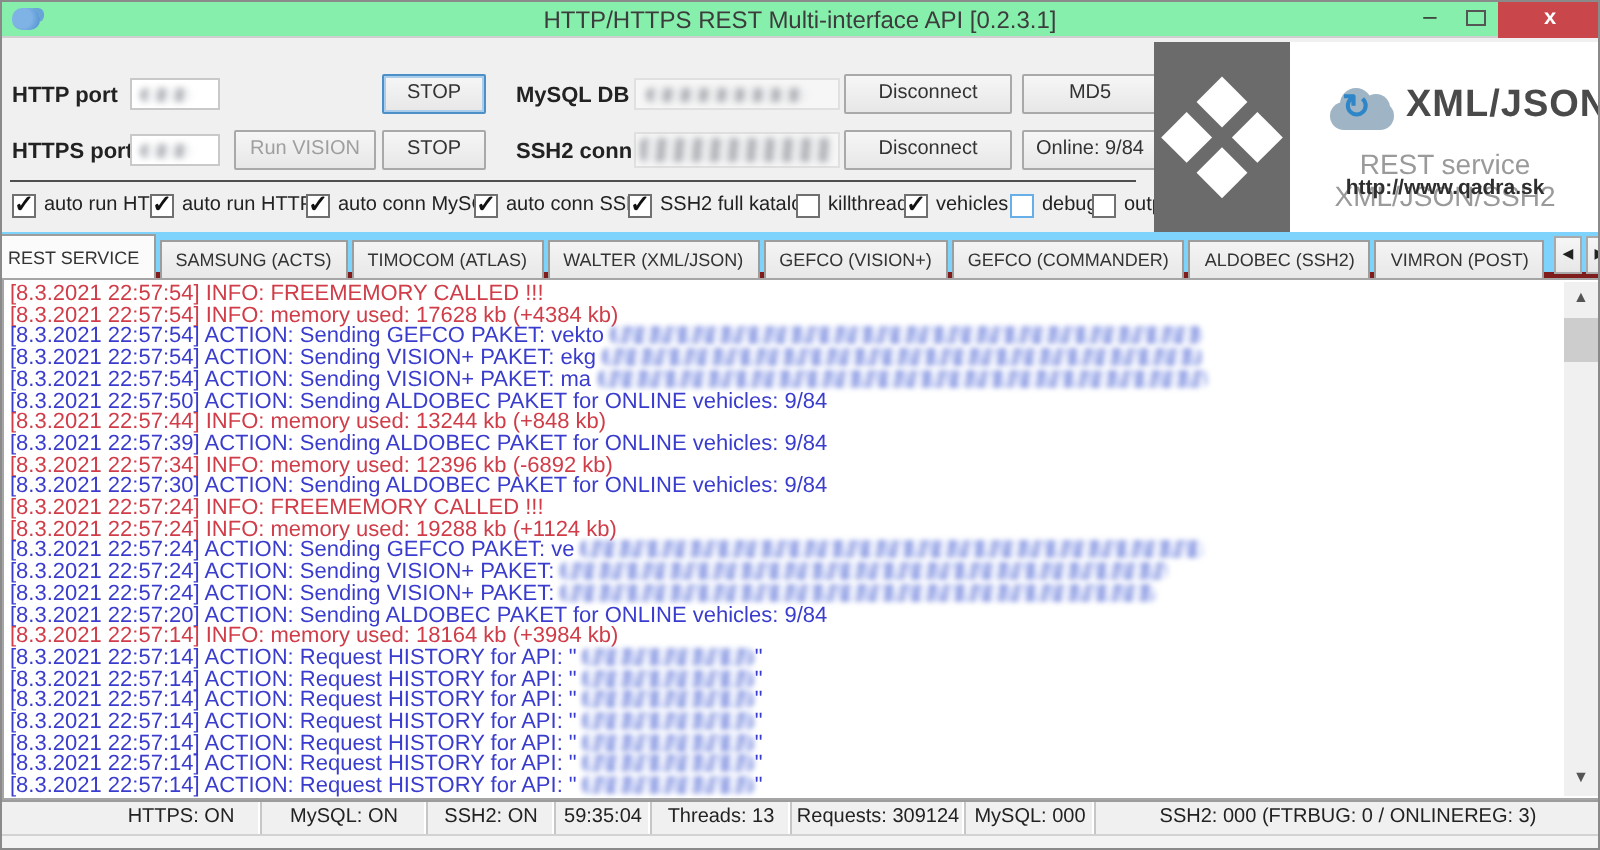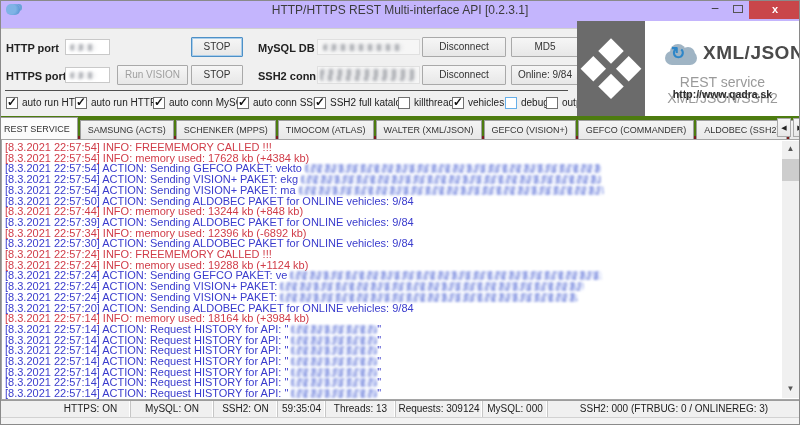--- a/index.html
+++ b/index.html
@@ -3,21 +3,21 @@
 <meta charset="utf-8">
 <style>
   * { margin:0; padding:0; box-sizing:border-box; }
   html,body { background:#d8d8d8; }
   #win {
     position:relative; width:800px; height:425px; overflow:hidden;
     background:#f0f0f0; border:1px solid #8a8a8a;
     font-family:"Liberation Sans", sans-serif; -webkit-font-smoothing:antialiased;
   }
   
-  .titlebar { position:absolute; left:0; top:0; width:100%; height:28px; background:#c4b5fd; border-bottom:1px solid #cfcfcf; }
+  .titlebar { position:absolute; left:0; top:0; width:100%; height:18px; background:#86efac; border-bottom:1px solid #cfcfcf; }
   .app-icon { position:absolute; left:5px; top:3px; width:14px; height:11px; border-radius:5px;
     background:radial-gradient(circle at 35% 45%, #7fb3e6 0 45%, #4a8ccc 100%); box-shadow:4px -2px 0 -2px #6aa3d8; }
   .title { position:absolute; left:0; right:0; top:0; height:19px; text-align:center; line-height:19px; font-size:12px; color:#3c3c3c; }
   .wc-min { position:absolute; left:703px; top:0; width:22px; height:18px; text-align:center; line-height:14px; color:#333; font-size:12px; cursor:default; }
   .wc-max { position:absolute; left:726px; top:0; width:22px; height:18px; cursor:default; }
   .wc-max i { position:absolute; left:6px; top:4px; width:10px; height:8px; border:1px solid #555; background:transparent; display:block; }
   .wc-close { position:absolute; left:748px; top:0; width:52px; height:18px; background:#c9464a; color:#fff; text-align:center; line-height:17px; font-size:11px; font-weight:bold; }
   
   .lbl { position:absolute; font-size:11px; font-weight:bold; color:#222; }
   .field { position:absolute; height:16px; background:#fff; border:1px solid #c9c9c9; }
@@ -44,21 +44,21 @@
   .cloud { position:absolute; left:18px; top:22px; width:36px; height:22px; }
   .cloud .puff { position:absolute; background:#9fb4c4; border-radius:50%; }
   .cloud .p1 { left:2px; top:8px; width:32px; height:14px; border-radius:8px; }
   .cloud .p2 { left:7px; top:1px; width:16px; height:16px; }
   .cloud .p3 { left:18px; top:4px; width:14px; height:14px; }
   .cloud .sync { position:absolute; left:8px; top:0px; font-size:17px; color:#2e86c8; font-weight:bold; }
   .brand-title { position:absolute; left:58px; top:21px; font-size:19px; font-weight:bold; color:#4a4a4a; letter-spacing:.5px; }
   .brand-sub { position:absolute; left:0; top:53px; width:100%; text-align:center; font-size:14px; color:#9a9a9a; }
   .brand-url { position:absolute; left:0; top:67px; width:100%; text-align:center; font-size:10.5px; font-weight:bold; color:#2e2e2e; }
   
-  .tabstrip { position:absolute; left:0; top:115px; width:100%; height:23px; border-bottom:3px solid #7f1d1d; background:#4d7c0f; }
+  .tabstrip { position:absolute; left:0; top:115px; width:100%; height:23px; border-bottom:3px solid #7f1d1d; background:#7dd3fc; }
   .tabs { position:absolute; left:-7px; top:0; height:23px; display:flex; align-items:flex-end; }
   .tab { flex:none; height:19px; margin:0 0 0 2px; padding:0 7px; background:linear-gradient(#f4f4f4,#e8e8e8);
     border:1px solid #9d9d9d; border-bottom:none; font-size:9px; color:#333; line-height:18px; white-space:nowrap; }
   .tab.active { height:23px; background:#fbfbfb; line-height:22px; margin-bottom:-1px; border-bottom:1px solid #fbfbfb; }
   .tab-spin { position:absolute; top:2px; height:19px; width:14px; background:linear-gradient(#f6f6f6,#e7e7e7);
     border:1px solid #a9a9a9; font-size:7px; color:#222; text-align:center; line-height:17px; }
   
   .log { position:absolute; left:0; top:138px; width:800px; height:261px; background:#fff; border:1px solid #a5a5a5; overflow:hidden; }
   .loglines { position:absolute; left:3px; top:2px; right:20px; }
   .logline { font-size:11px; line-height:10.7px; white-space:nowrap; }
@@ -176,21 +176,20 @@
     </div>
     <div class="brand-title">XML/JSON</div>
     <div class="brand-sub">REST service XML/JSON/SSH2</div>
     <div class="brand-url">http://www.qadra.sk</div>
   </div>
 
   <div class="tabstrip">
     <div class="tabs" id="tabs">
         <div class="tab active">REST SERVICE</div>
         <div class="tab">SAMSUNG (ACTS)</div>
-        <div class="tab">SCHENKER (MPPS)</div>
         <div class="tab">TIMOCOM (ATLAS)</div>
         <div class="tab">WALTER (XML/JSON)</div>
         <div class="tab">GEFCO (VISION+)</div>
         <div class="tab">GEFCO (COMMANDER)</div>
         <div class="tab">ALDOBEC (SSH2)</div>
         <div class="tab">VIMRON (POST)</div>
       </div>
     <div class="tab-spin" style="left:776px;">◀</div>
     <div class="tab-spin" style="left:792px;">▶</div>
   </div>

